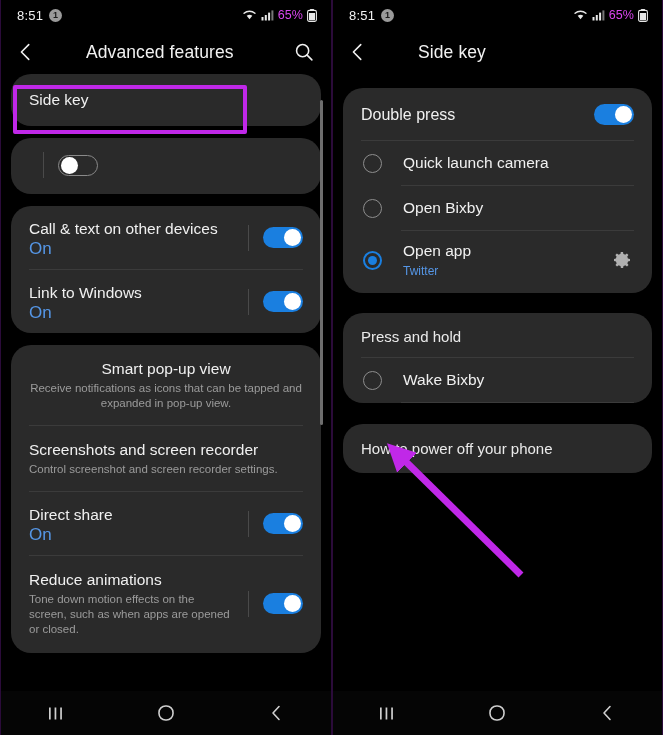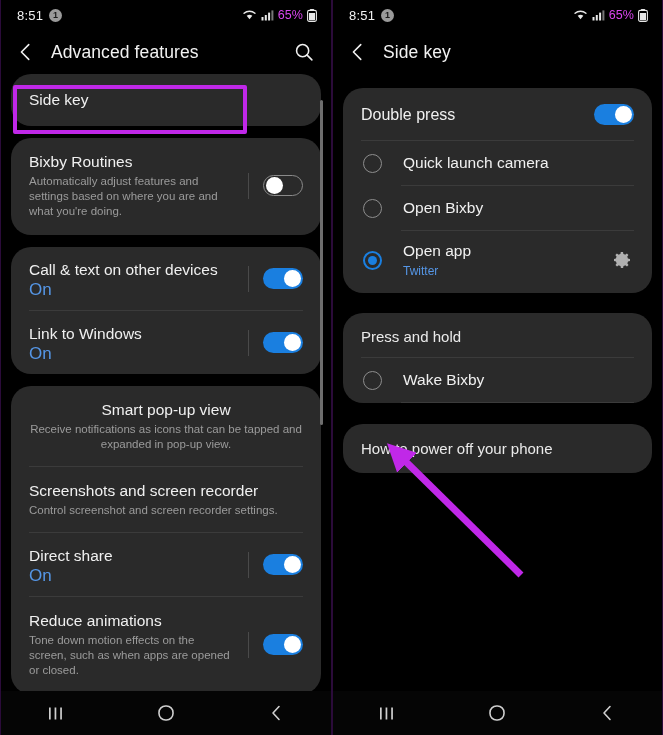--- a/index.html
+++ b/index.html
@@ -31,21 +31,21 @@
   }
   .sb-right { display:flex; align-items:center; gap:4px; }
   .sb-pct { font-size:12.5px; color:#d946ef; letter-spacing:.1px; }
   .ico { display:block; }
 
   
   .appbar {
     height:44px; display:flex; align-items:center;
     padding:0 16px 0 14px; gap:14px; color:#fff;
   }
-  .appbar-title { font-size:17.5px; font-weight:400; color:#f2f2f2; flex:1; letter-spacing:.1px; }
+  .appbar-title { font-size:17.5px; font-weight:400; color:#f2f2f2; flex:1; letter-spacing:.1px;margin-left:35px; }
   .chev-back { width:22px; height:22px; flex:0 0 auto; cursor:pointer; }
   .search-btn { width:22px; height:22px; cursor:pointer; }
 
   
   .content { position:relative; padding:0 10px; }
 
   .card {
     background:#2a2a2a; border-radius:20px;
     margin-bottom:10px; overflow:hidden;
   }
@@ -173,24 +173,20 @@
       <div class="card" style="margin-bottom:12px;">
         <div class="row" style="padding-top:16px;padding-bottom:16px;">
           <div class="row-text">
             <div class="row-title">Side key</div>
           </div>
         </div>
       </div>
 
       <div class="card" style="margin-bottom:12px;">
         <div class="row" style="padding-top:14px;padding-bottom:16px;">
-          <div class="row-text">
-            <div class="row-title">Bixby Routines</div>
-            <div class="row-sub">Automatically adjust features and settings based on where you are and what you're doing.</div>
-          </div>
           <div class="tg-wrap">
             <div class="tg-sep"></div>
             <div class="toggle off">
                 <div class="knob"></div>
               </div>
           </div>
         </div>
       </div>
 
       <div class="card" style="margin-bottom:12px;">

